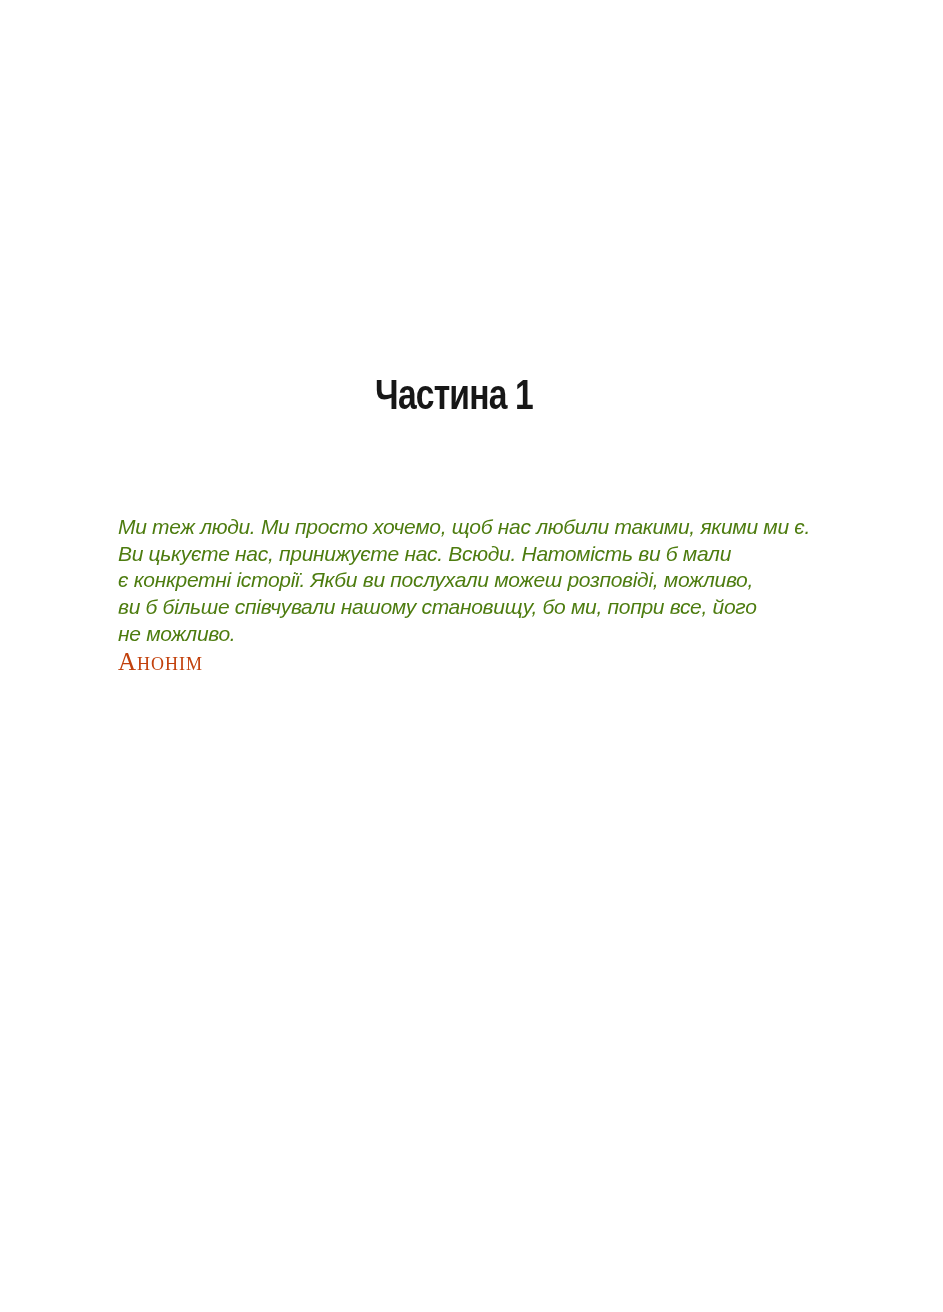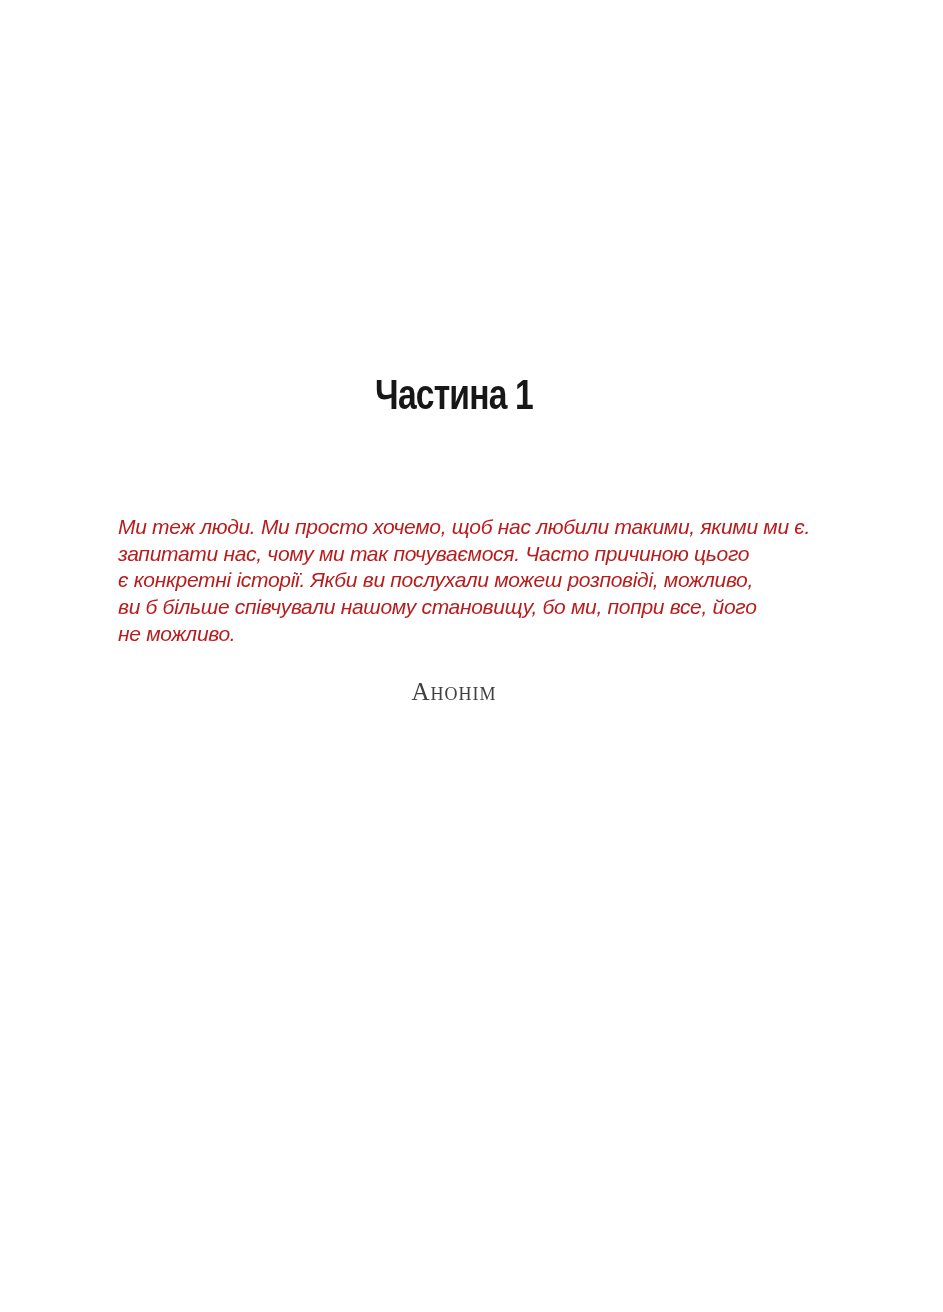--- a/index.html
+++ b/index.html
@@ -32,44 +32,43 @@
     transform: scale(0.82, 1.05);
     transform-origin: center top;
   }
   .epigraph {
     margin-top: 100px;
     font-family: "Liberation Sans", "DejaVu Sans", sans-serif;
     font-style: italic;
     font-size: 21px;
     line-height: 26.7px;
     letter-spacing: -0.3px;
-    color: #b91c1c;
+    color: #4d7c0f;
   }
   .epigraph-line {
     white-space: nowrap;
   }
   .attribution {
-    margin-top: 30px;
-    text-align: center;
+    text-align: left;
     font-family: "Liberation Serif", "DejaVu Serif", serif;
     font-variant: small-caps;
     font-size: 25px;
     line-height: 28px;
     letter-spacing: 1px;
-    color: #404040;
+    color: #c2410c;
   }
 </style>
 </head>
 <body>
 
 <div class="page">
   <div class="content">
     <h1 class="part-title">Частина 1</h1>
     <div class="epigraph">
         <div class="epigraph-line">Ми теж люди. Ми просто хочемо, щоб нас любили такими, якими ми є.</div>
-        <div class="epigraph-line">запитати нас, чому ми так почуваємося. Часто причиною цього</div>
+        <div class="epigraph-line">Ви цькуєте нас, принижуєте нас. Всюди. Натомість ви б мали</div>
         <div class="epigraph-line">є конкретні історії. Якби ви послухали можеш розповіді, можливо,</div>
         <div class="epigraph-line">ви б більше співчували нашому становищу, бо ми, попри все, його</div>
         <div class="epigraph-line">не можливо.</div>
       </div>
     <div class="attribution">Анонім</div>
   </div>
 </div>
 
 </body></html>

